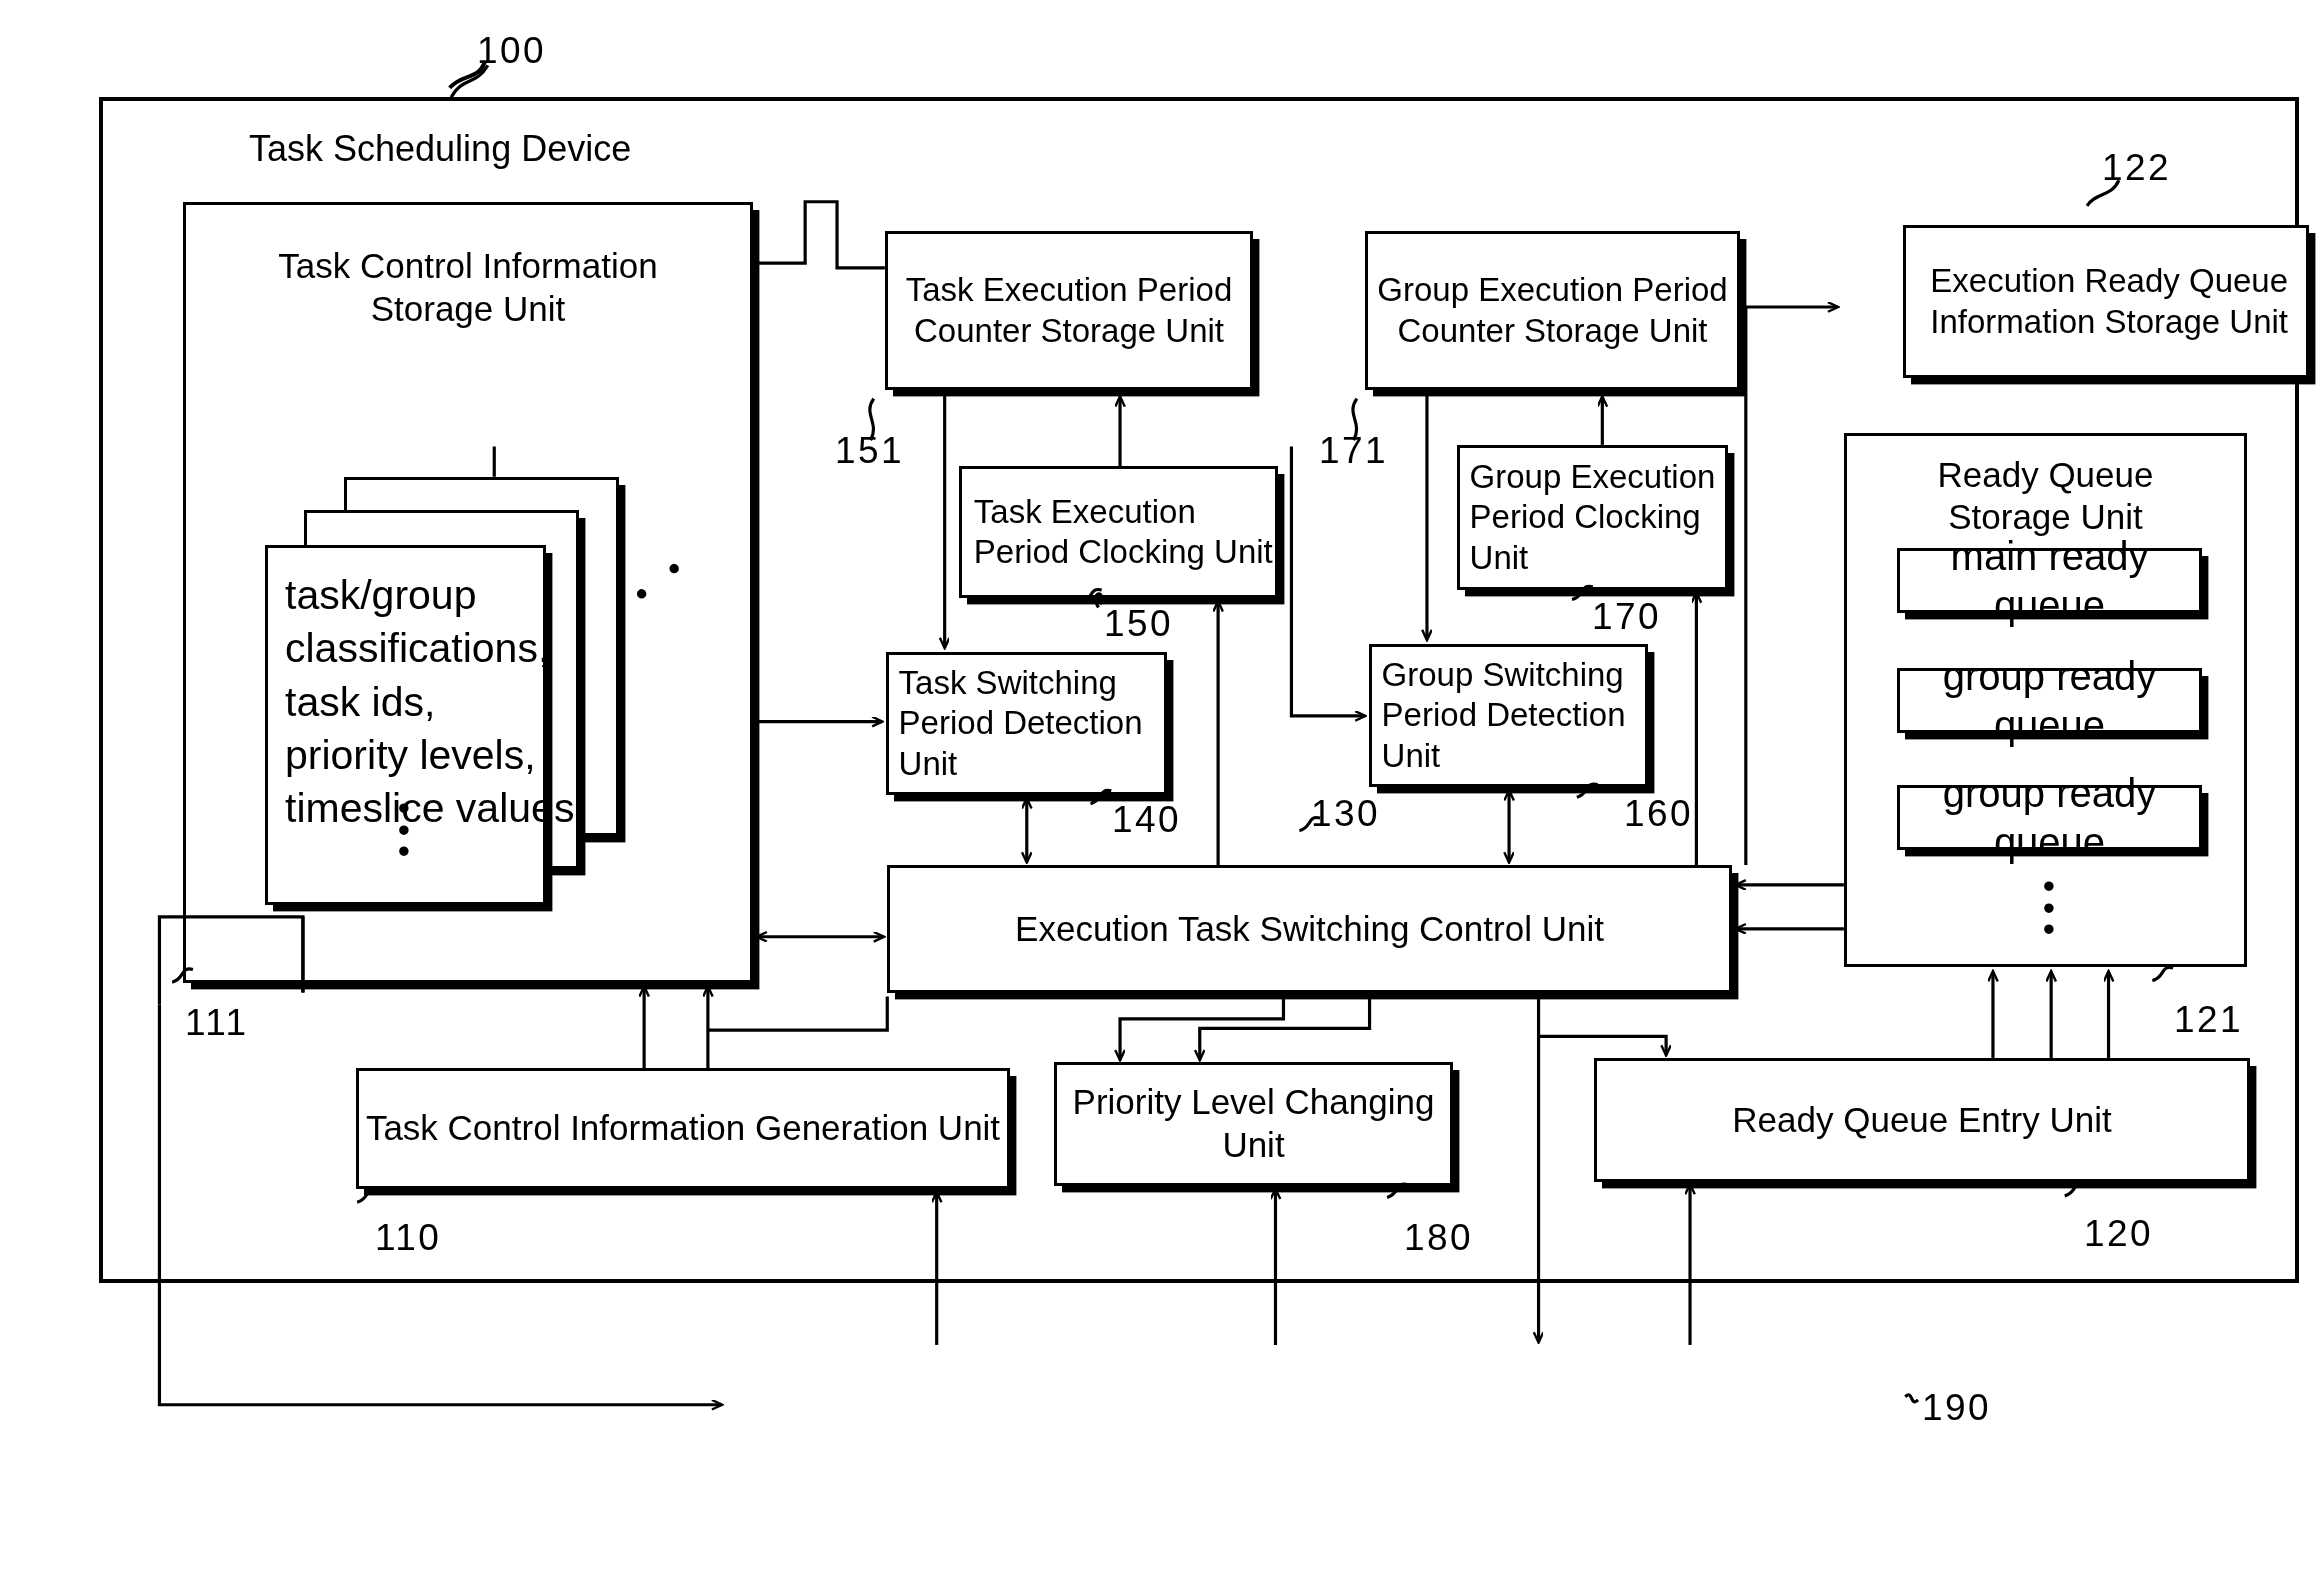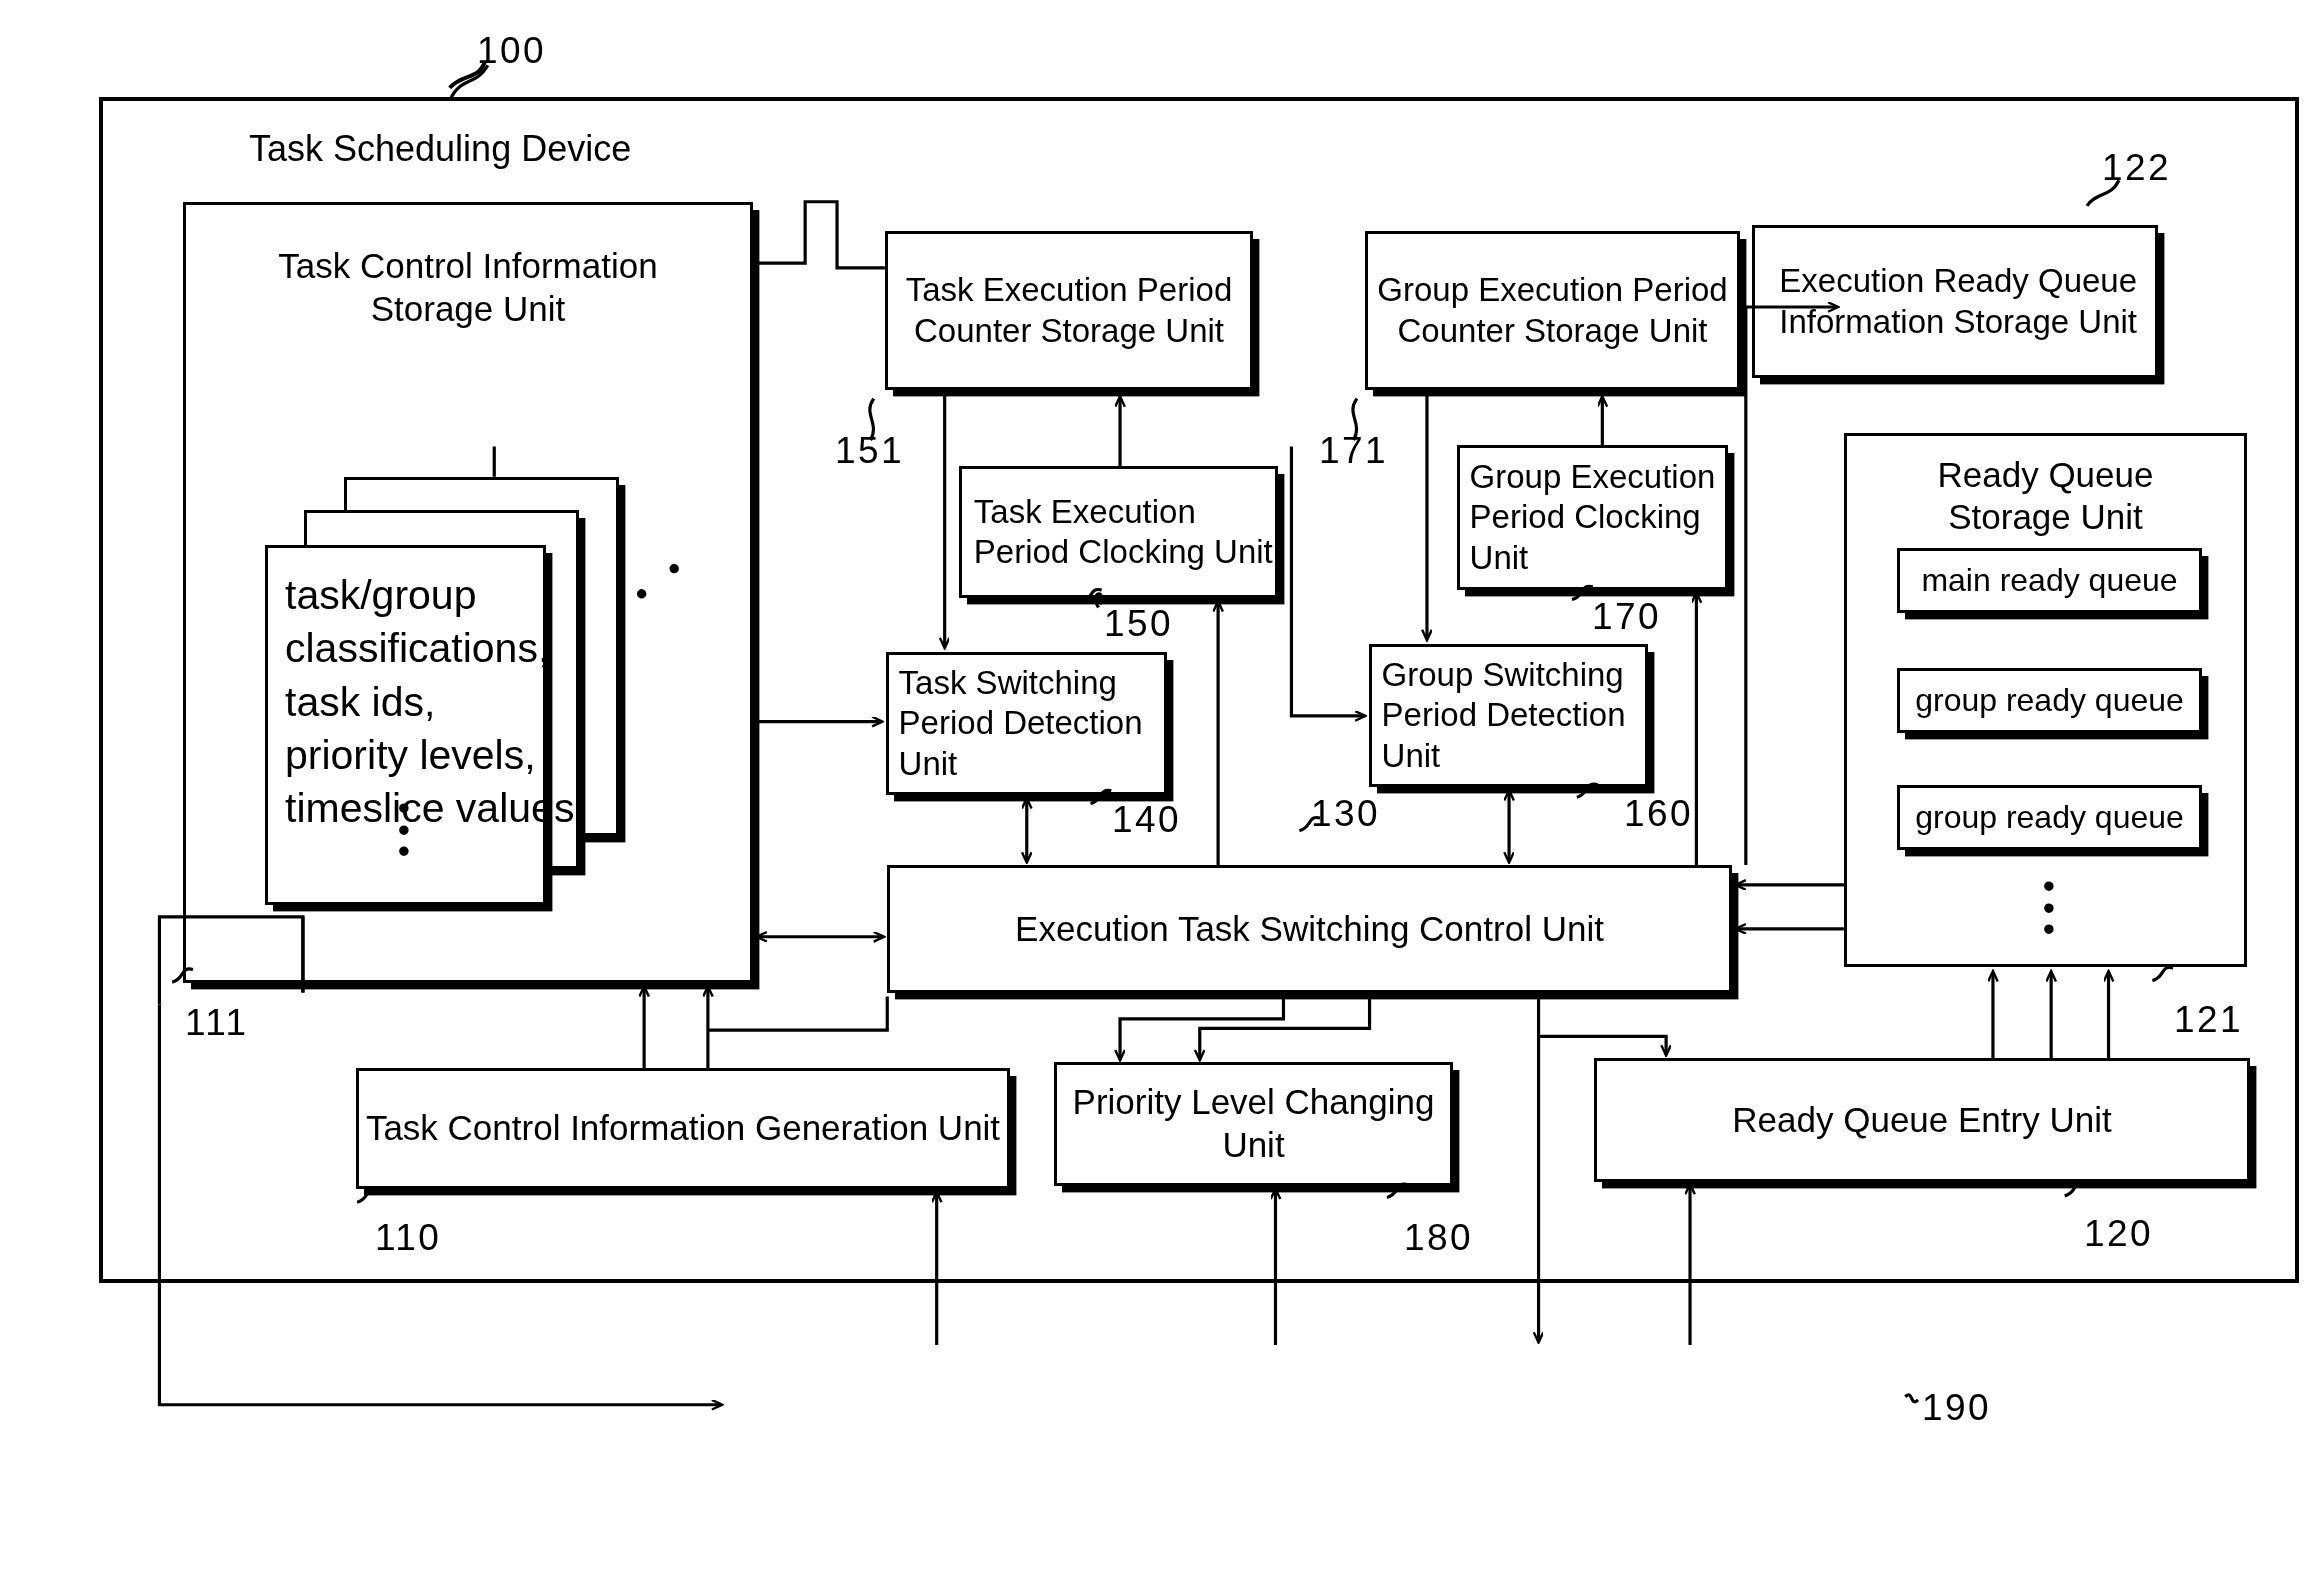--- a/index.html
+++ b/index.html
@@ -24,21 +24,21 @@
   .card{position:absolute;box-sizing:border-box;background:#fff;
         border:3.2px solid #000;box-shadow:7.2px 7.2px 0 -0.8px #000;}
   .cardtext{position:absolute;font-size:41px;line-height:1.30;
             white-space:pre;text-align:left;}
   .dots{position:absolute;font-size:35px;line-height:0.62;
         text-align:center;white-space:pre;}
   .dots-h{position:absolute;font-size:35px;white-space:nowrap;
           transform:rotate(-38deg);letter-spacing:9.6px;}
   .t-title{font-size:35px;}
   .t-md{font-size:33px;}
-  .t-sm{font-size:32px;}
+  .t-sm{font-size:40px;}
   .hdr{position:absolute;font-size:36px;white-space:nowrap;}
 </style>
 </head>
 <body>
 
 <div id="stage">
 
   <div class="outer" style="left:99px;top:97px;width:2200px;height:1186px;"></div>
 
   <div class="lbl" style="left:477px;top:30px;">100</div>
@@ -98,21 +98,21 @@
   <div class="lbl" style="left:1592px;top:596px;">170</div>
 
   <div class="box leftalign" style="left:1369px;top:644px;width:279px;height:143px;">
     <div class="t-md" style="white-space:pre;padding-left:9.6px;">Group Switching
 Period Detection
 Unit</div>
   </div>
   <div class="lbl" style="left:1598px;top:793px;margin-left:26px;">160</div>
   <div class="lbl" style="left:1311px;top:793px;">130</div>
 
-  <div class="box" style="left:1752px;top:225px;width:406px;height:153px;">
+  <div class="box" style="left:1903px;top:225px;width:406px;height:153px;">
     <div class="t-md" style="white-space:pre;text-align:left;padding-left:6.4px;">Execution Ready Queue
 Information Storage Unit</div>
   </div>
   <div class="lbl" style="left:2102px;top:147px;">122</div>
 
   <div class="box topalign plain" style="left:1844px;top:433px;width:403px;height:534px;">
     <div class="t-title" style="white-space:pre;width:100%;margin-top:17.5px;">Ready Queue
 Storage Unit</div>
   </div>
   <div class="lbl" style="left:2174px;top:999px;">121</div>

